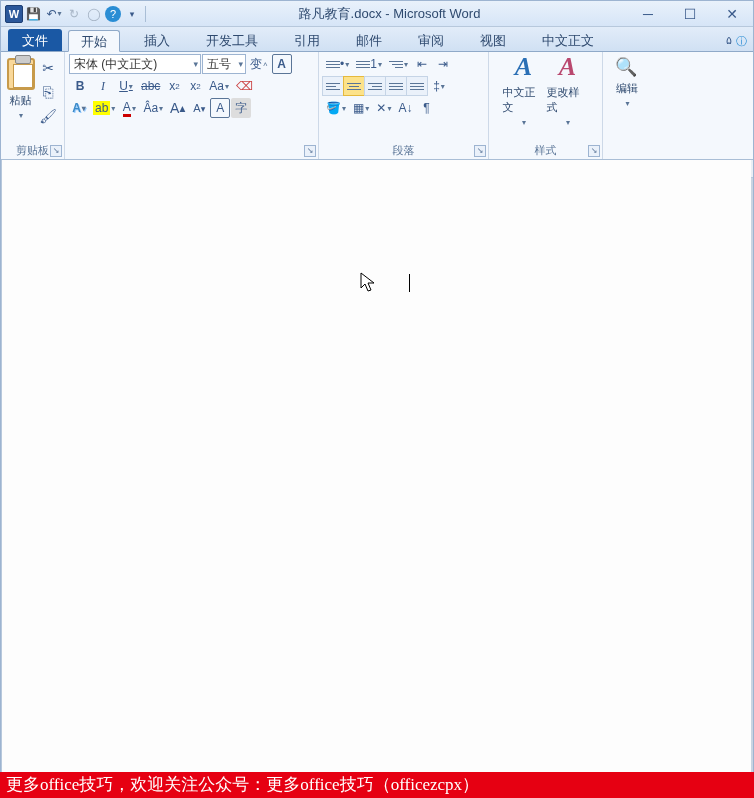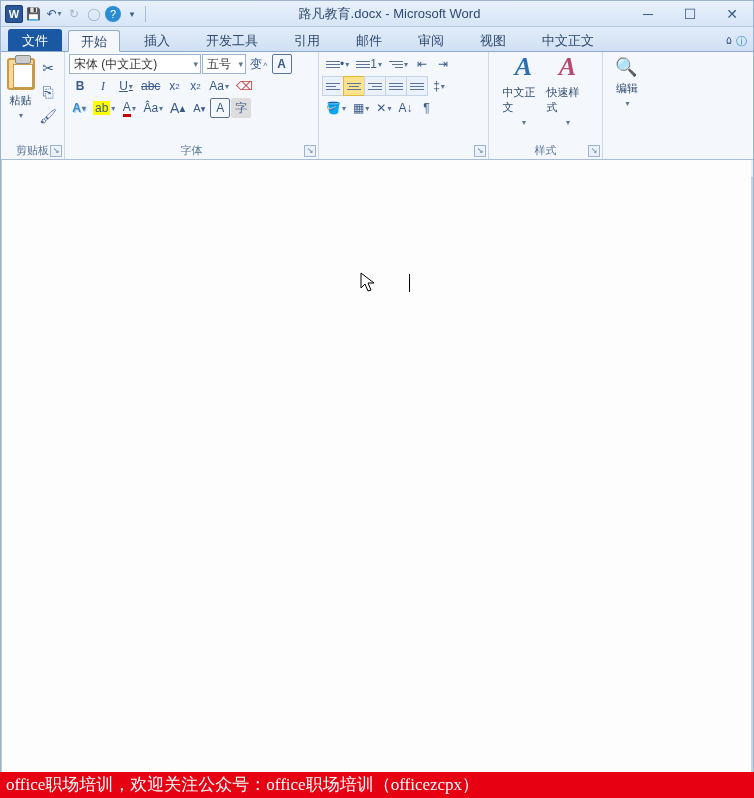--- a/index.html
+++ b/index.html
@@ -145,21 +145,20 @@
             <span style="border-bottom:3px solid #c00;">A</span>
             <span class="dd">▾</span>
           </div>
         <div class="btn">Âa<span class="dd">▾</span></div>
         <div class="btn" style="font-size:14px;">A<sup>▴</sup></div>
         <div class="btn" style="font-size:11px;">A<sup>▾</sup></div>
         <div class="btn" style="border:1px solid #5a7597;padding:0 3px;">A</div>
         <div class="btn" style="background:#ddd;padding:0 3px;">字</div>
       </div>
     </div>
-    <div class="group-label">字体</div>
     <div class="launcher">↘</div>
   </div>
 
   <div class="group" style="width:170px;">
     <div class="group-body">
       <div class="row">
         <div class="btn"><span class="lineicon">
               <span></span>
               <span></span>
               <span></span>
@@ -221,33 +220,34 @@
         <div class="btn">‡<span class="dd">▾</span></div>
       </div>
       <div class="row">
         <div class="btn">🪣<span class="dd">▾</span></div>
         <div class="btn">▦<span class="dd">▾</span></div>
         <div class="btn">✕<span class="dd">▾</span></div>
         <div class="btn">A↓</div>
         <div class="btn">¶</div>
       </div>
     </div>
+    <div class="group-label">段落</div>
     <div class="launcher">↘</div>
   </div>
 
   <div class="group" style="width:114px;">
     <div class="group-body" style="flex-direction:row;justify-content:center;">
       <div class="bigbtn">
         <span class="styleA" style="color:#2a6fb5;">A</span>
         <span>中文正文</span>
         <span class="dd">▾</span>
       </div>
       <div class="bigbtn">
         <span class="styleA" style="color:#b9486f;">A</span>
-        <span>快速样式</span>
+        <span>更改样式</span>
         <span class="dd">▾</span>
       </div>
     </div>
     <div class="group-label">样式</div>
     <div class="launcher">↘</div>
   </div>
 
   <div class="group" style="width:48px;border-right:none;">
     <div class="group-body" style="align-items:center;justify-content:flex-start;">
       <div class="bigbtn" style="width:40px;height:56px;">
@@ -266,13 +266,13 @@
   <div class="page">
     <div class="cursor-caret"></div>
     <div class="mouse-pointer">
       <svg width="18" height="22" viewBox="0 0 18 22">
           <path d="M1 1 L1 16 L5 12 L8 19 L11 18 L8 11 L14 11 Z" fill="#fff" stroke="#000" stroke-width="1"></path>
         </svg>
     </div>
   </div>
 </div>
 
-<div class="banner">office职场培训，欢迎关注公众号：office职场培训（officezcpx）</div>
+<div class="banner">更多office技巧，欢迎关注公众号：更多office技巧（officezcpx）</div>
 
 </body></html>

